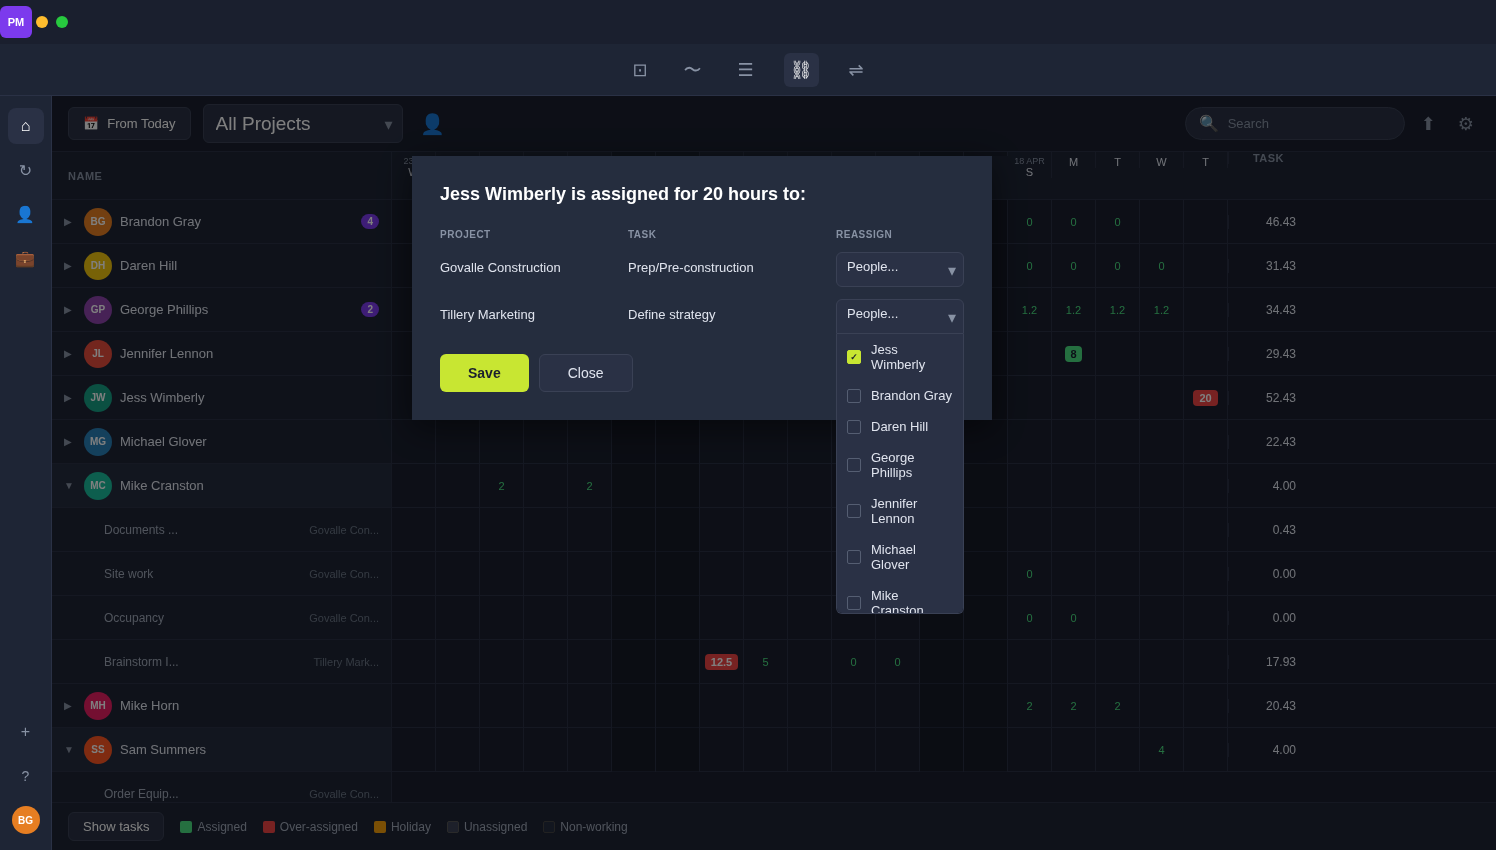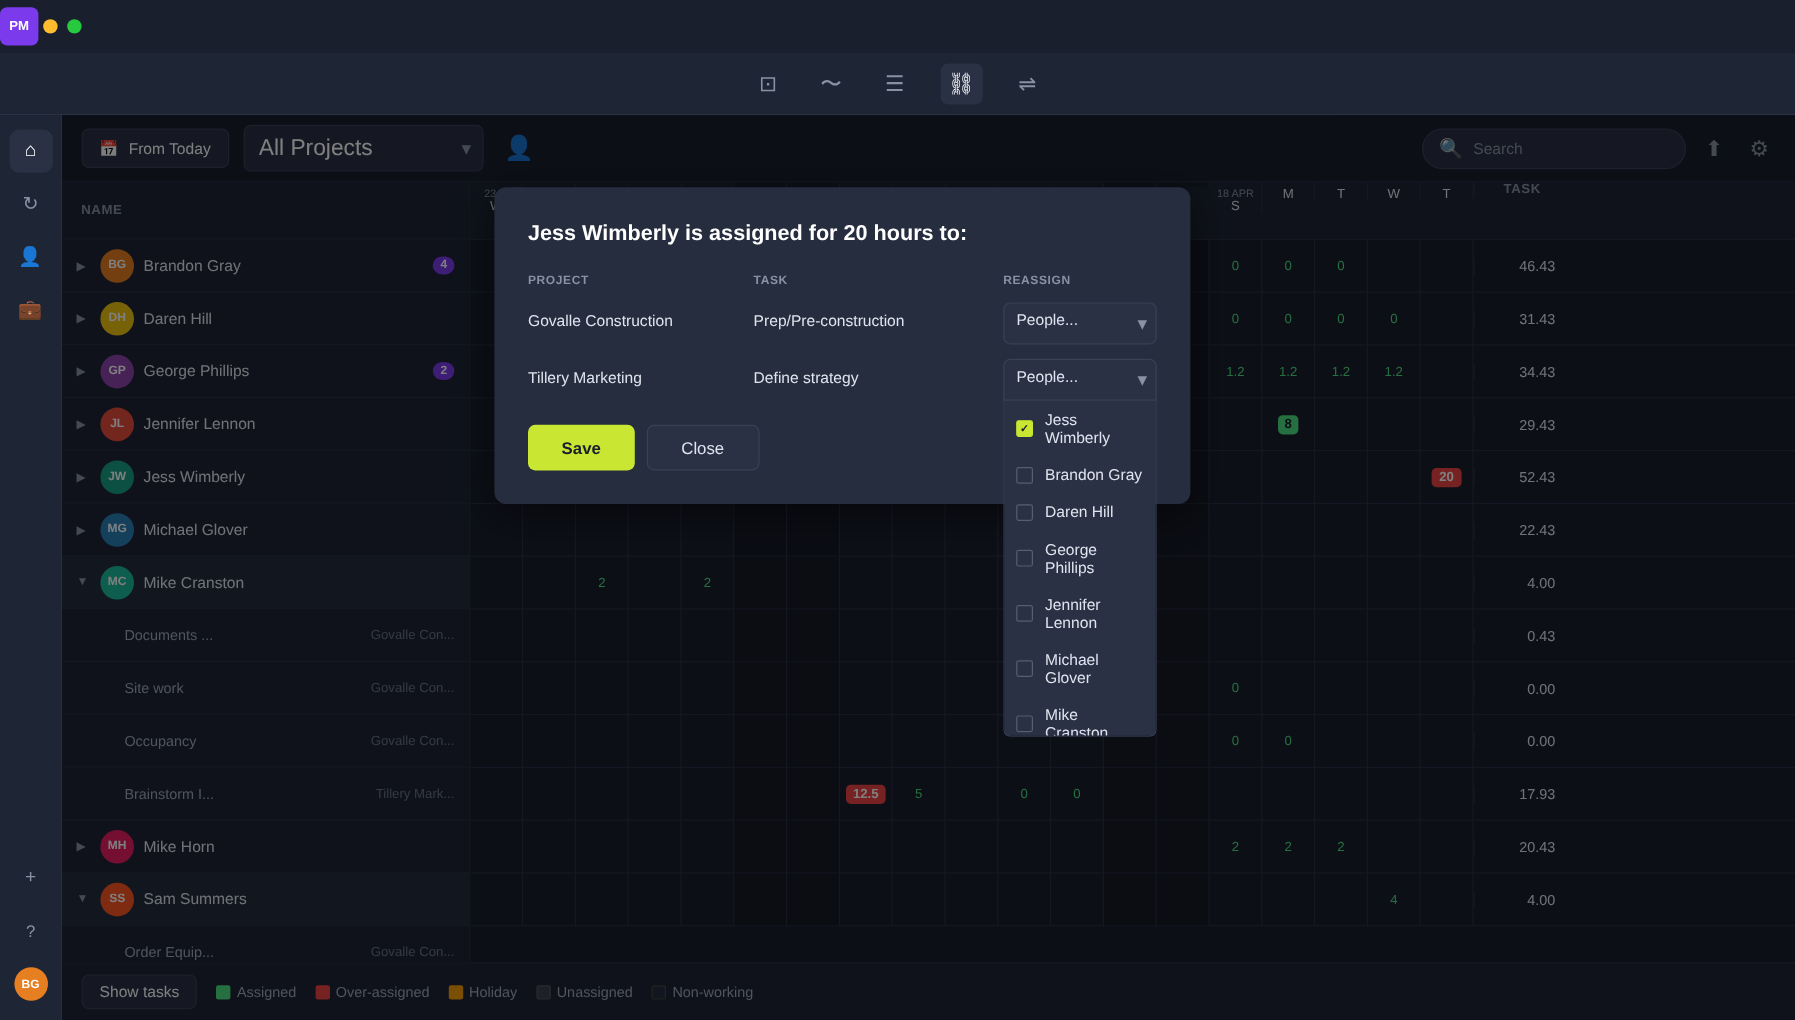--- a/index.html
+++ b/index.html
@@ -325,21 +325,21 @@
       position: absolute;
       top: 0; left: 0; right: 0; bottom: 0;
       background: rgba(0,0,0,0.5);
       z-index: 100;
       display: flex;
       align-items: flex-start;
       justify-content: flex-start;
     }
     .modal {
       background: #252d3e;
-      border-radius: 10px;
+      border-radius: 0;
       width: 580px;
       margin: 60px 0 0 360px;
       padding: 28px;
       box-shadow: 0 8px 32px rgba(0,0,0,0.5);
       position: relative;
     }
     .modal-title {
       font-size: 18px;
       font-weight: 600;
       color: #fff;

